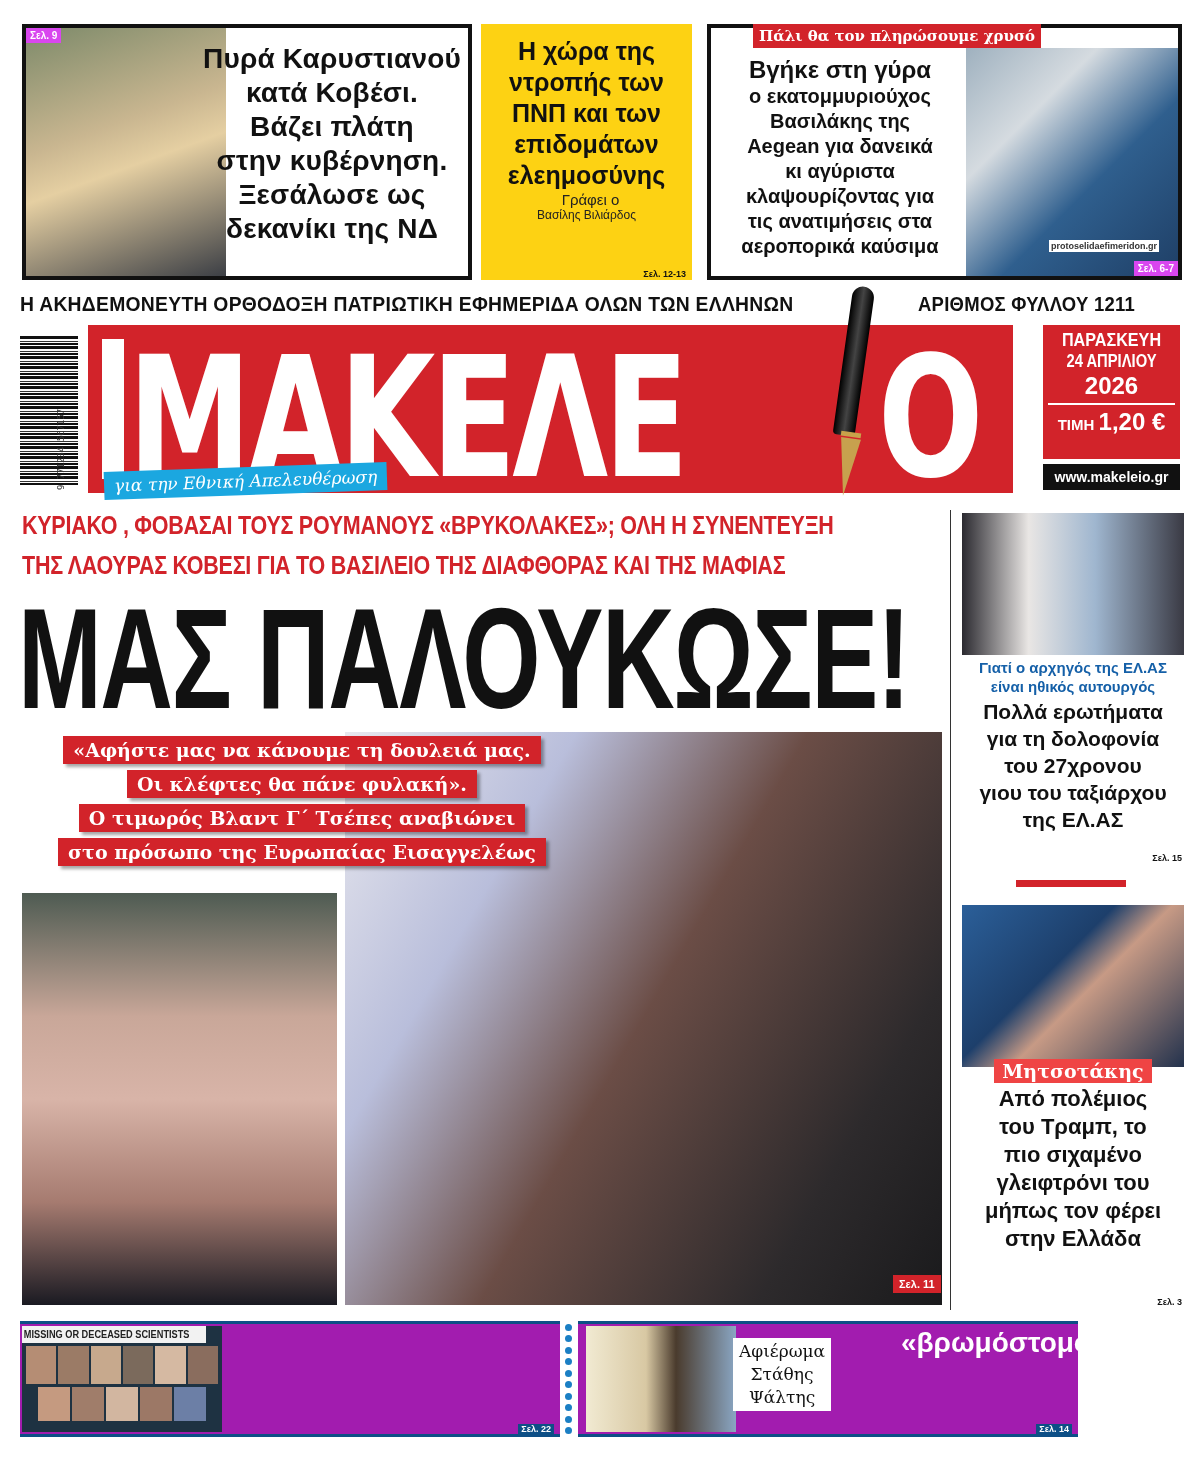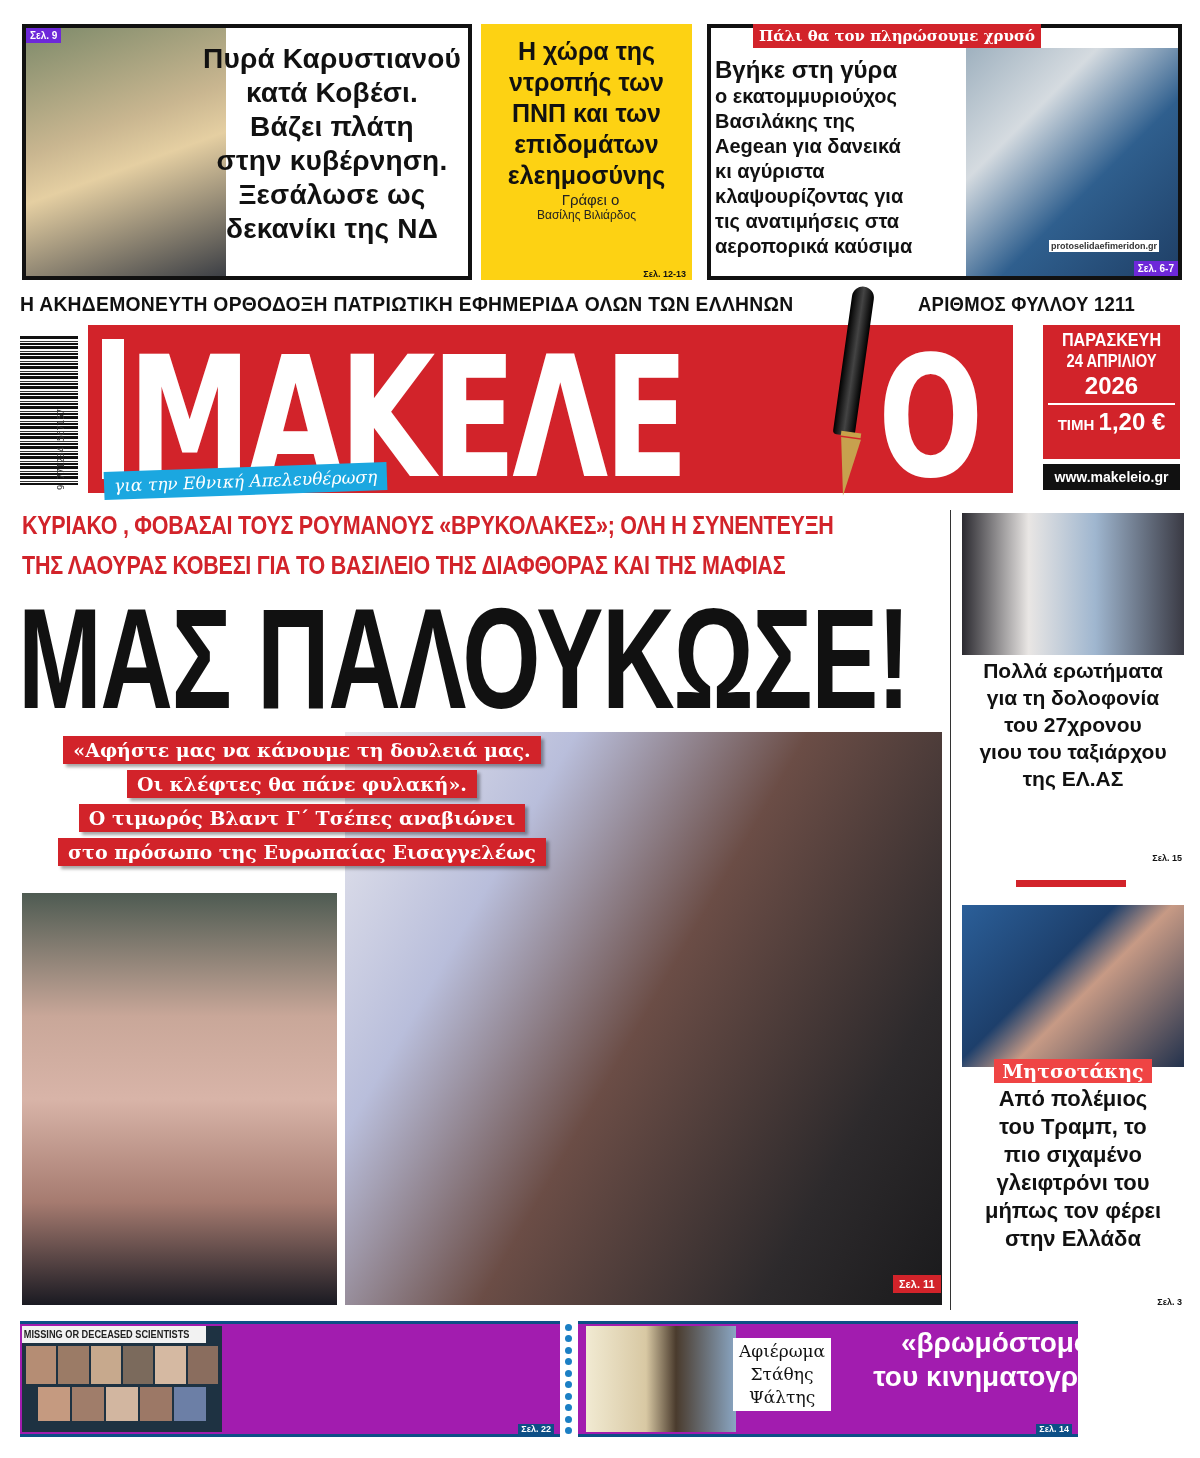--- a/index.html
+++ b/index.html
@@ -10,26 +10,26 @@
   
   .teaser-box { border: 4px solid #111; background: #fff; }
   .photo { background: linear-gradient(160deg, #7d8a6a 0%, #c9b690 40%, #e5cfa2 55%, #3c3f45 100%); }
   .photo.aegean { background: linear-gradient(135deg, #9fb1bf 0%, #d5dbe0 30%, #2f5f8e 60%, #1f3f66 100%); }
   .photo.kovesi { background: linear-gradient(120deg, #e8e8ee 0%, #b9bedb 25%, #6b4d46 50%, #2d2a2c 80%, #1a1a1c 100%); }
   .photo.dracula { background: linear-gradient(180deg, #4e5b52 0%, #c9a799 30%, #d8b4a8 50%, #a67b70 75%, #1a1a22 100%); }
   .photo.sons { background: linear-gradient(90deg, #2b2a30 0%, #e9e6e4 30%, #9fb6cf 60%, #3a3a44 100%); }
   .photo.nato { background: linear-gradient(135deg, #2b5f99 0%, #1d3f6b 40%, #c79a85 55%, #23324d 100%); }
   .photo.scientists { background: #1e3242; }
   .photo.film { background: linear-gradient(90deg, #f1ead2 0%, #d8c8a3 40%, #4a3b2d 60%, #8aa6c3 100%); }
-  .tag { background: #6d28d9; color: #fff; font-size: 10px; font-weight: bold; padding: 2px 4px; }
+  .tag { background: #d946ef; color: #fff; font-size: 10px; font-weight: bold; padding: 2px 4px; }
   .tag-red { background: #d2232a; color: #fff; font-size: 11px; font-weight: bold; padding: 3px 6px; }
 
   .t1-text { font-weight: 900; font-size: 28px; line-height: 34px; text-align: center; color: #111; letter-spacing: 0.2px; }
   .t2-text { font-weight: 900; font-size: 25px; line-height: 31px; text-align: center; color: #111; }
-  .t3-text { font-weight: 900; font-size: 20px; line-height: 25px; text-align: left; color: #111; }
+  .t3-text { font-weight: 900; font-size: 20px; line-height: 25px; text-align: center; color: #111; }
 
   
   .mast-red { background: #d2232a; }
   .mast-letter { color: #fff; font-weight: 900; font-family: "DejaVu Sans", sans-serif; transform: scaleY(1.35); transform-origin: top left; }
   .slogan { font-weight: 900; font-size: 21px; letter-spacing: 0.3px; color: #111; transform: scaleX(0.92); transform-origin: left; white-space: nowrap; }
   .cyan-band { background: #1ba7e0; color: #fff; font-family: "DejaVu Serif", serif; font-style: italic; font-size: 17px; padding: 4px 10px; transform: rotate(-2deg); }
 
   .kicker { color: #d2232a; font-weight: 900; font-size: 25px; line-height: 31px; letter-spacing: -0.3px; white-space: nowrap; transform: scaleX(0.86); transform-origin: left; }
   .headline { color: #111; font-weight: 900; font-size: 136px; line-height: 130px; white-space: nowrap; transform: scaleX(0.74) scaleY(1.05); transform-origin: left top; letter-spacing: -2px; }
 
@@ -132,20 +132,24 @@
   <div style="margin-bottom:6px;"><span class="quote-bar">«Αφήστε μας να κάνουμε τη δουλειά μας.</span></div>
   <div style="margin-bottom:6px;"><span class="quote-bar">Οι κλέφτες θα πάνε φυλακή».</span></div>
   <div style="margin-bottom:6px;"><span class="quote-bar">Ο τιμωρός Βλαντ Γ΄ Τσέπες αναβιώνει</span></div>
   <div><span class="quote-bar">στο πρόσωπο της Ευρωπαίας Εισαγγελέως</span></div>
 </div>
 
 <div class="abs" style="left:950px; top:510px; width:1px; height:800px; background:#333;"></div>
 
 <div class="abs" style="left:962px; top:513px; width:222px;">
   <div class="photo sons" style="width:222px; height:142px;"></div>
+  <div class="side-head-blue" style="margin-top:3px;">
+    <div>Γιατί ο αρχηγός της ΕΛ.ΑΣ</div>
+    <div>είναι ηθικός αυτουργός</div>
+  </div>
   <div class="side-body" style="margin-top:2px;">
     <div>Πολλά ερωτήματα</div>
     <div>για τη δολοφονία</div>
     <div>του 27χρονου</div>
     <div>γιου του ταξιάρχου</div>
     <div>της ΕΛ.ΑΣ</div>
   </div>
   <div class="abs page-ref" style="right:2px; top:340px;">Σελ. 15</div>
 </div>
 <div class="abs" style="left:1016px; top:880px; width:110px; height:7px; background:#d2232a;"></div>
@@ -203,16 +207,15 @@
 
 <div class="abs blue-strip" style="left:578px; top:1321px; width:500px; height:116px;">
   <div class="abs photo film" style="left:8px; top:2px; width:150px; height:106px;"></div>
   <div class="abs" style="left:155px; top:14px; background:#fff; padding:2px 6px; text-align:center; font-family:'DejaVu Serif', serif; font-size:17px; line-height:23px; color:#111;">
     <div>Αφιέρωμα</div>
     <div>Στάθης</div>
     <div>Ψάλτης</div>
   </div>
   <div class="abs strip-text" style="left:268px; top:2px; width:330px; font-size:28px; line-height:34px;">
     <div>«βρωμόστομος»</div>
-    <div>του κινηματογράφου</div>
   </div>
   <div class="abs page-ref" style="right:6px; bottom:0; color:#fff; background:#0d4f86; padding:0 3px;">Σελ. 14</div>
 </div>
 
 </body></html>

